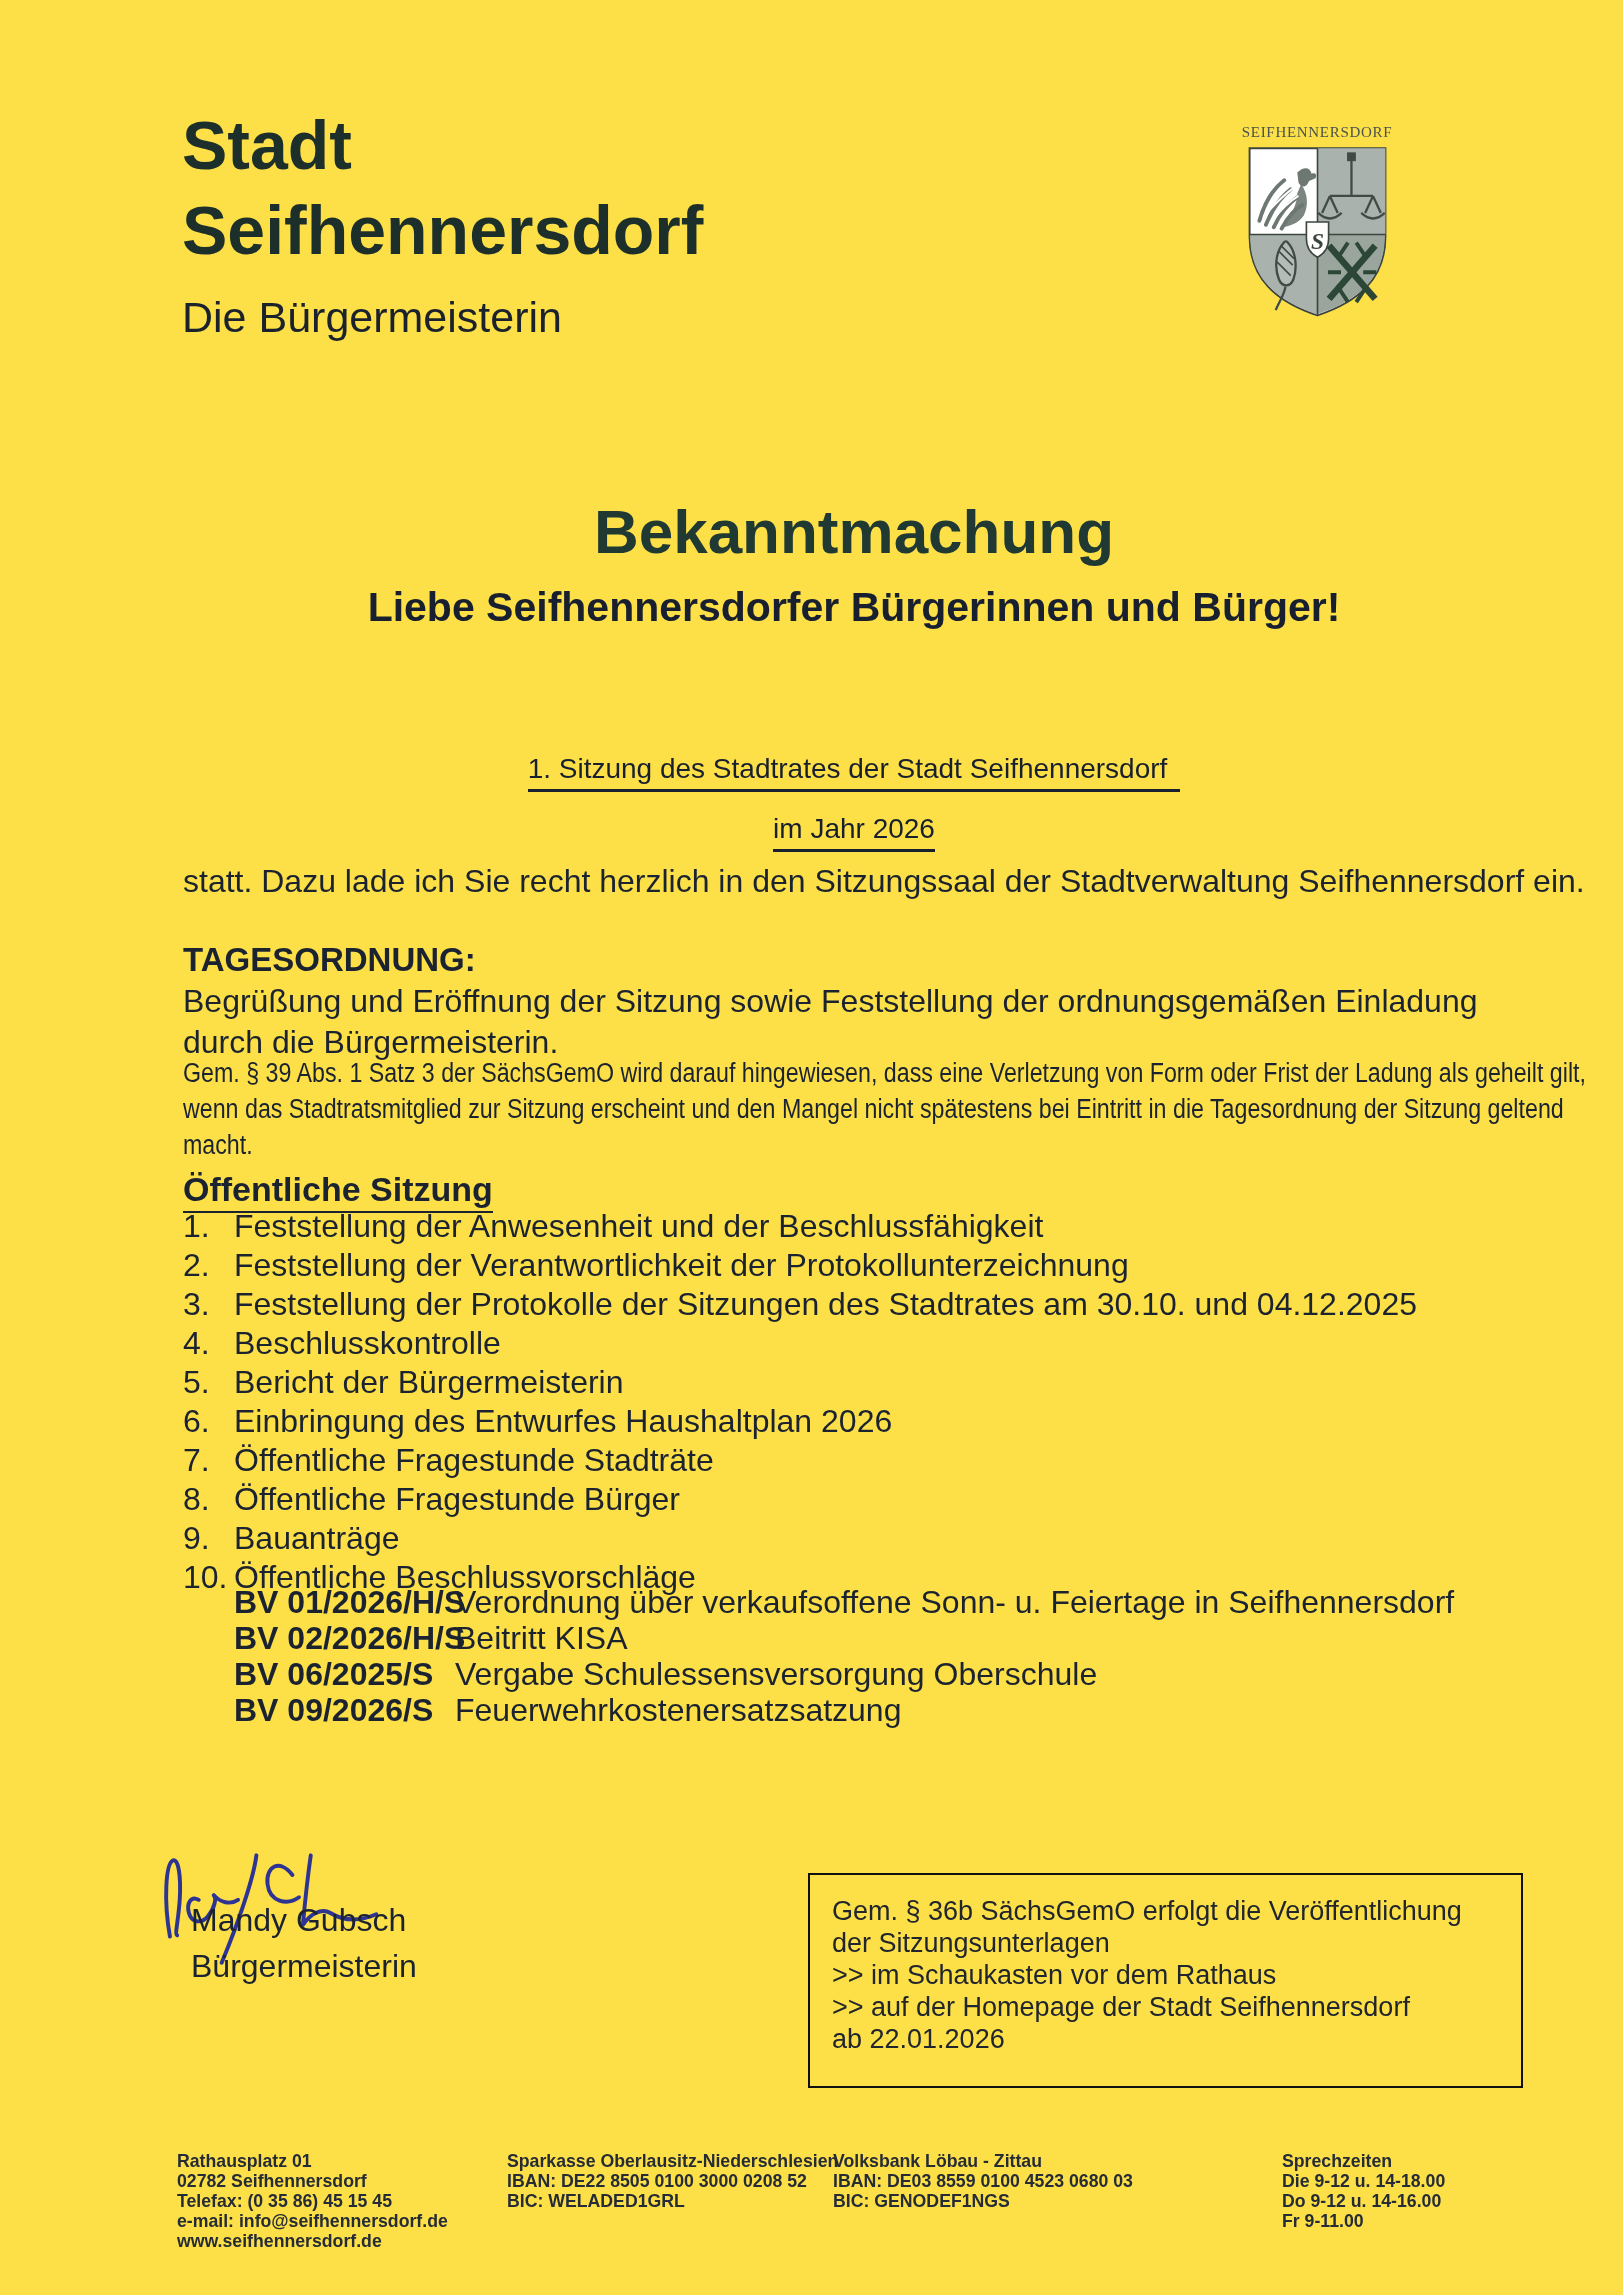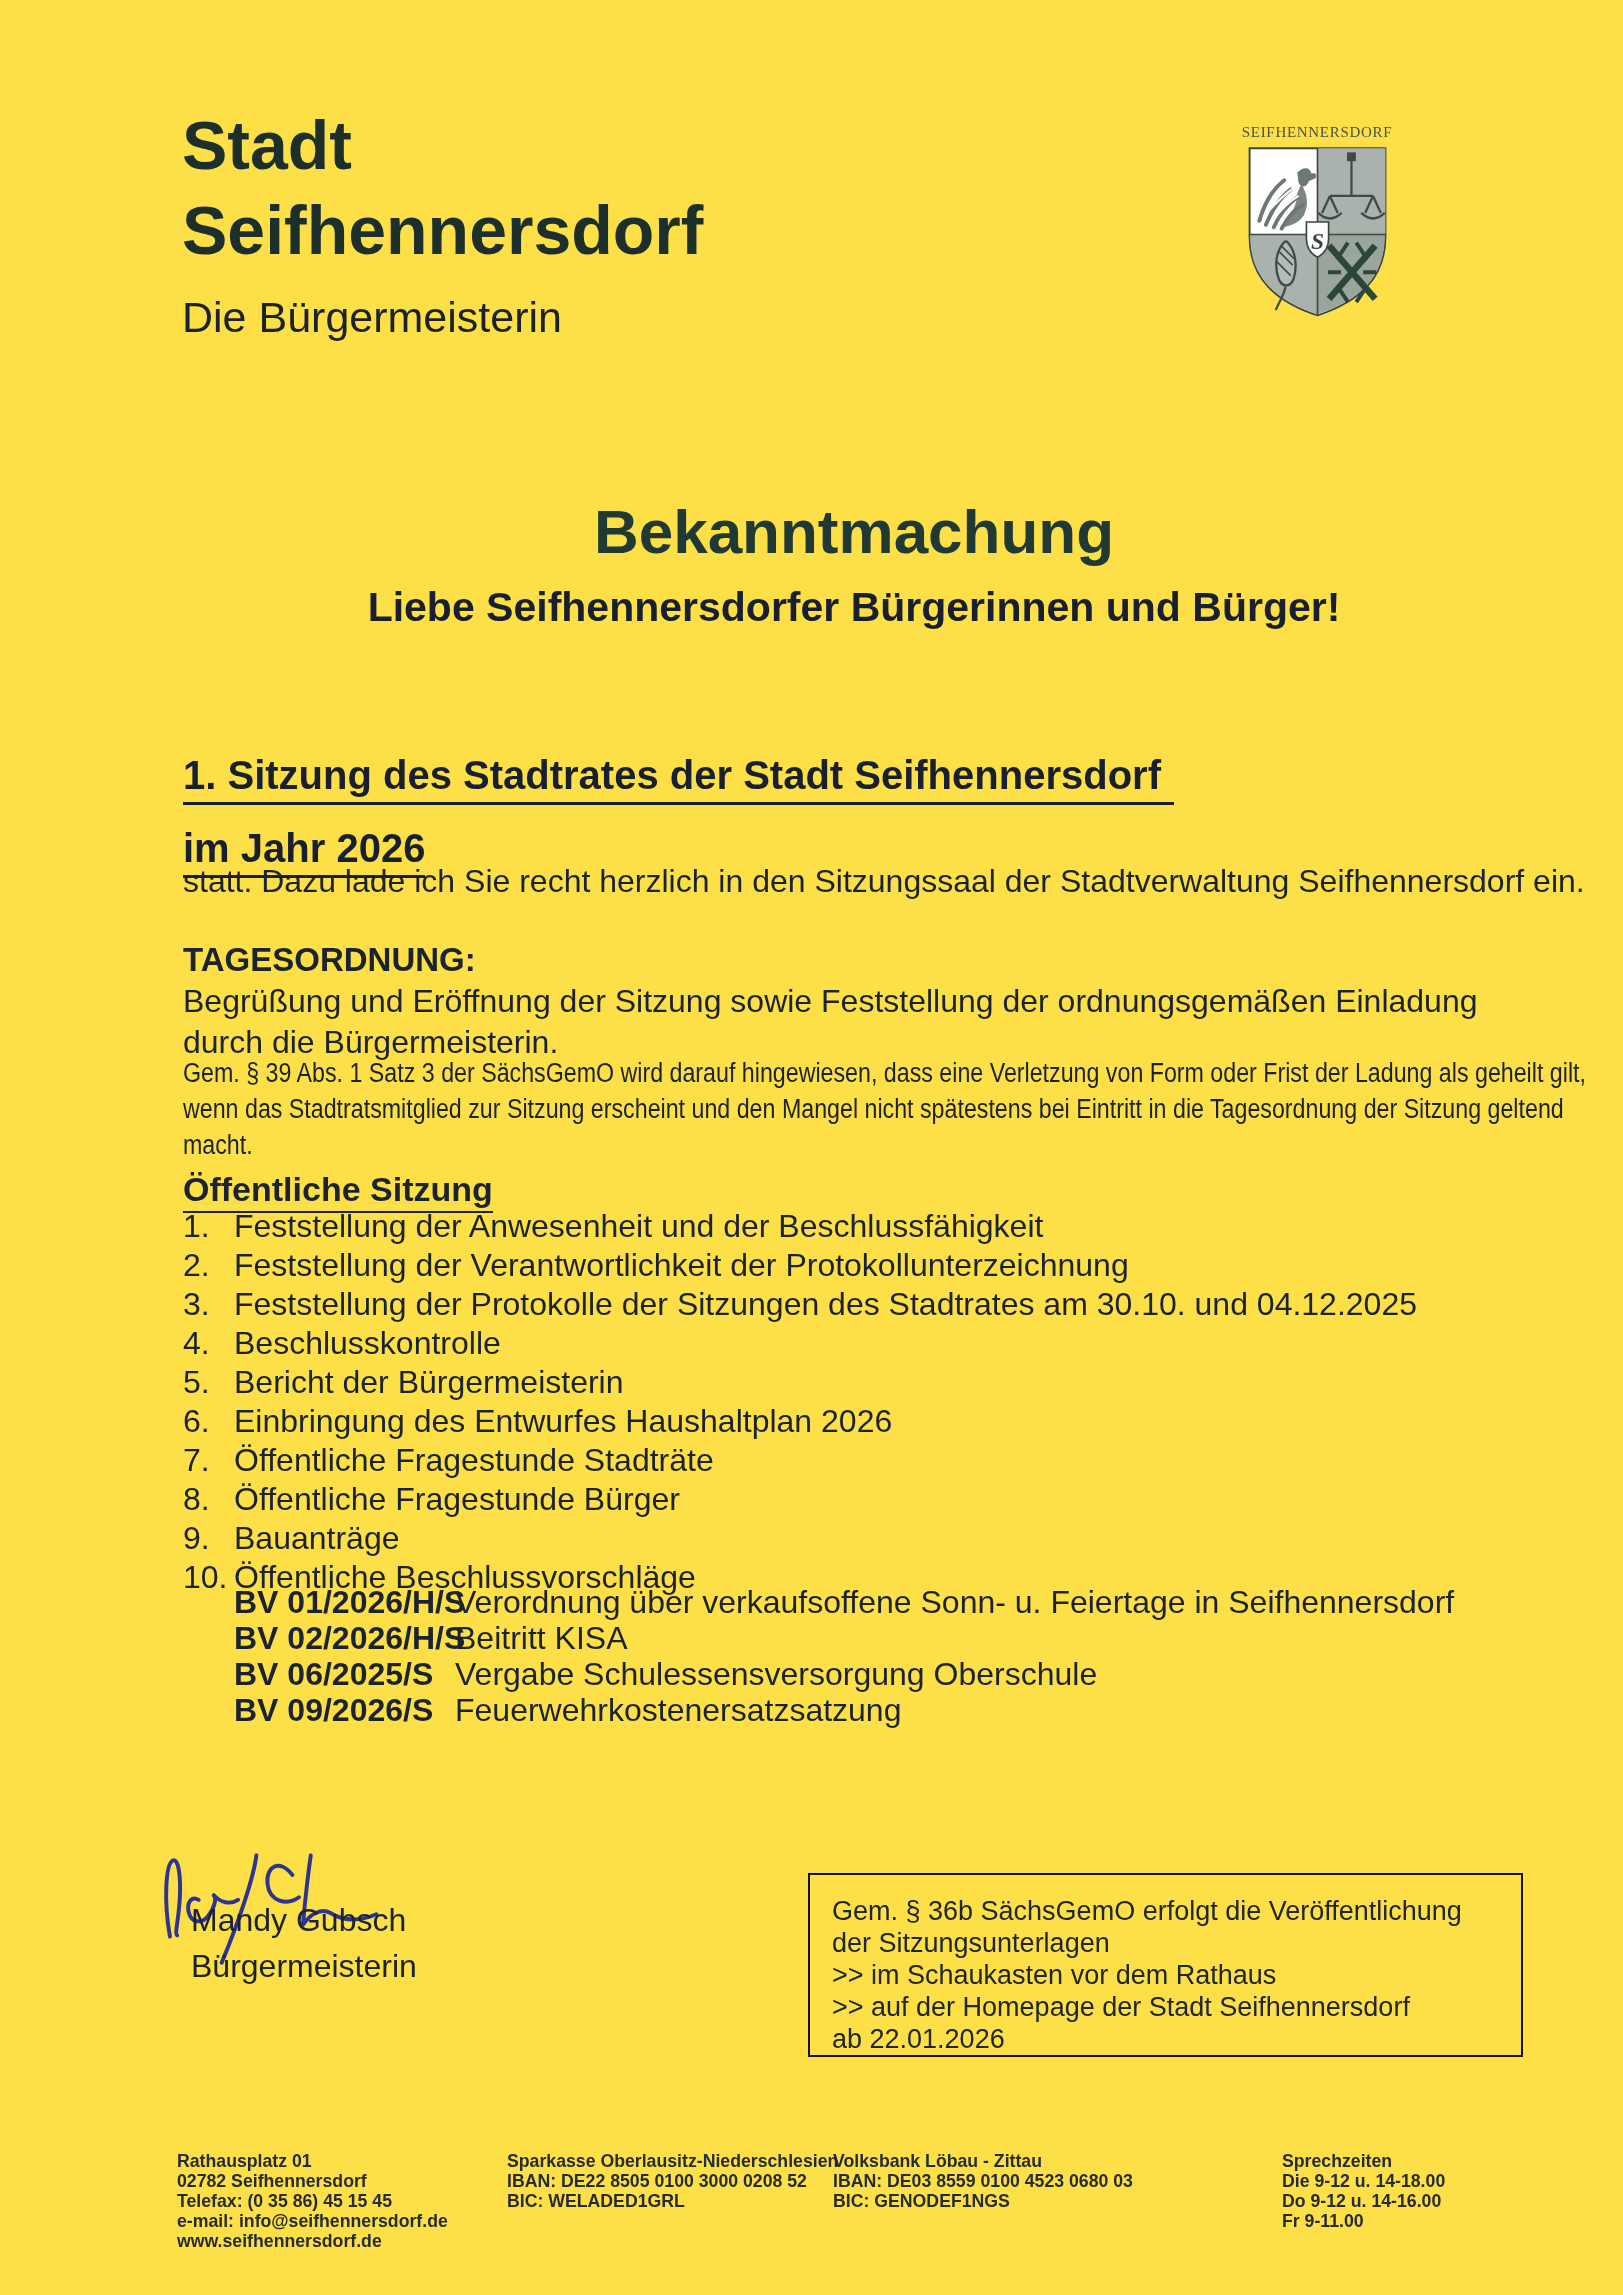--- a/index.html
+++ b/index.html
@@ -28,22 +28,22 @@
   .crest svg { display:block; margin:3.9px auto 0 auto; }
 
   
   .title-block { position:absolute; left:183px; top:496px; width:1342px; text-align:center; }
   .doc-title { font-size:62px; font-weight:bold; color:#203a33; }
   .salutation { margin-top:17px; font-size:41px; font-weight:bold; color:#181f2e; }
 
   .intro-line { position:absolute; left:183px; top:662px; font-size:32px; white-space:pre-wrap; }
   .intro-line b { font-weight:bold; }
 
-  .session-block { position:absolute; left:183px; top:753px; width:1342px; text-align:left;
-                   font-size:40px; font-weight:bold; color:#181f2e; }
+  .session-block { position:absolute; left:183px; top:753px; width:1342px; text-align:center;
+                   font-size:28px; font-weight:normal; color:#181f2e; }
   .session-block .u { border-bottom:3.3px solid currentColor; padding-bottom:5.2px; }
   .session-l1 .u { padding-right:13px; }
   .session-l2 { margin-top:27.5px; }
 
   .invitation { position:absolute; left:183px; top:863px; font-size:32px; white-space:nowrap; }
 
   
   .agenda-heading { position:absolute; left:183px; top:941px; font-size:33px; font-weight:bold; }
   .opening { position:absolute; left:183px; top:981px; font-size:32px; line-height:41px; }
   .opening div { white-space:nowrap; }
@@ -62,21 +62,21 @@
   .bv-row { height:36px; display:flex; white-space:nowrap; }
   .bv-code { width:221px; flex:0 0 221px; font-weight:bold; }
 
   
   .sig-scribble { position:absolute; left:158px; top:1837px; }
   .sig-name  { position:absolute; left:191px; top:1902px; font-size:32px; }
   .sig-title { position:absolute; left:191px; top:1948px; font-size:32px; }
 
   
   .pub-box {
-    position:absolute; left:808px; top:1873px; width:715px; height:184px;
+    position:absolute; left:808px; top:1873px; width:715px; height:215px;
     box-sizing:border-box; border:2.6px solid #101010;
     padding:19.6px 22px 0 22px;
     font-size:27px; line-height:32px; color:#20252e;
   }
   .pub-box div { white-space:nowrap; }
 
   
   .footer-col { position:absolute; top:2151px; font-size:17.7px; line-height:20px; color:#262c36;font-weight:bold; }
   #fcol1 { left:177px; }
   #fcol2 { left:507px; }

